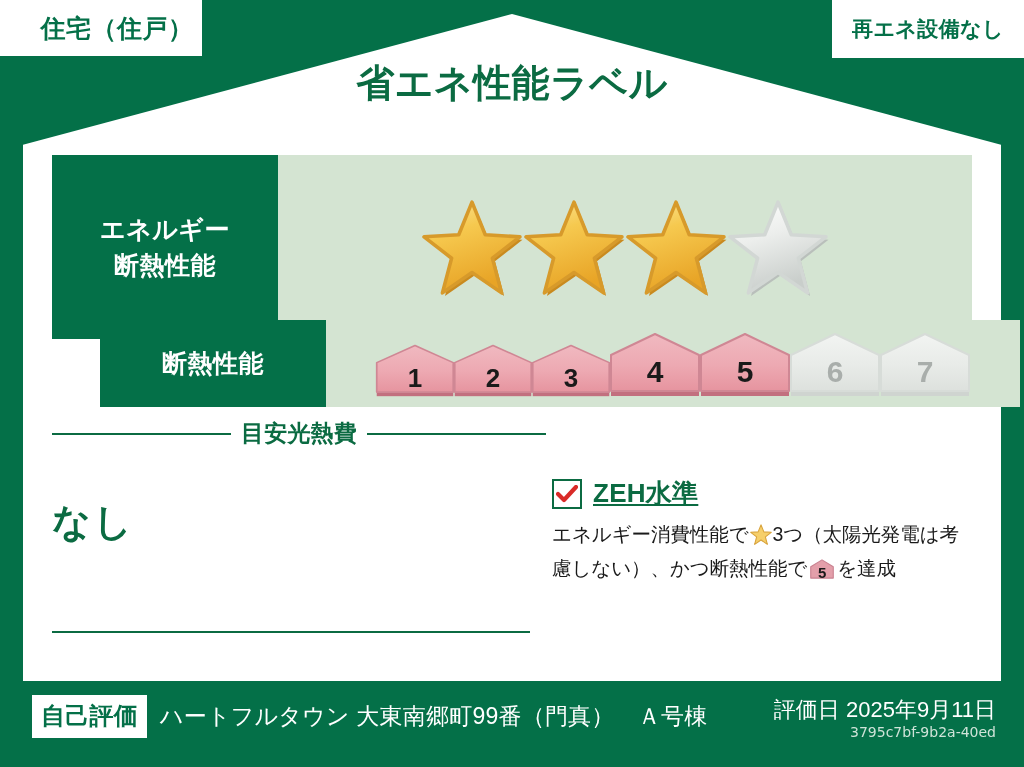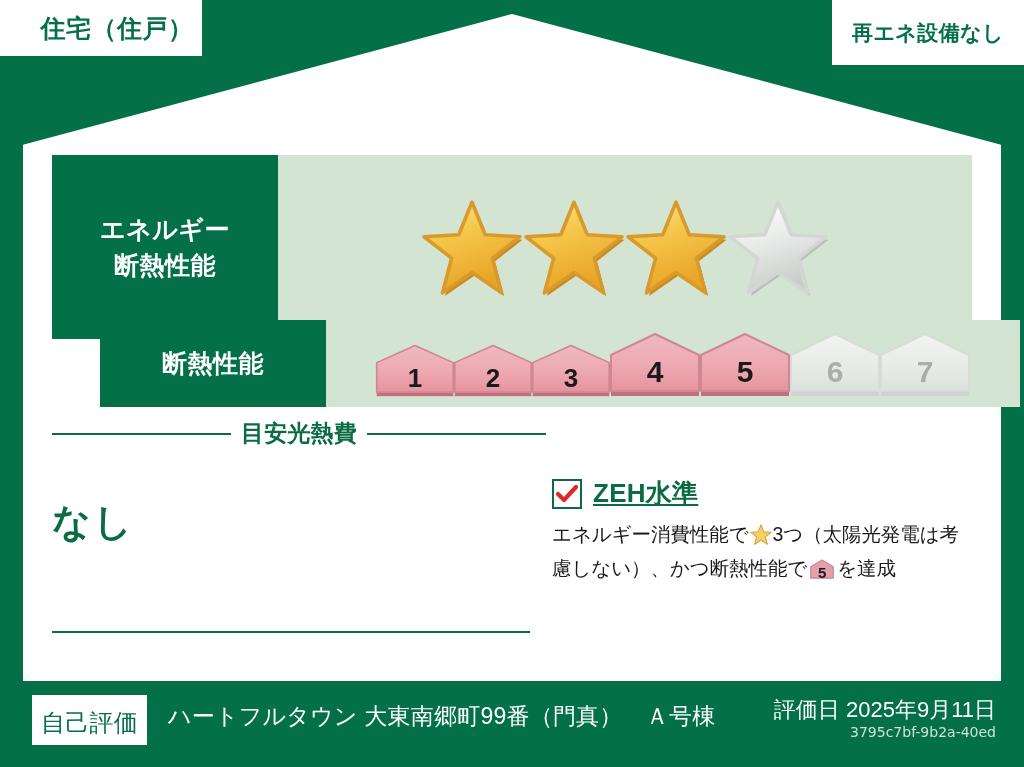--- a/index.html
+++ b/index.html
@@ -31,21 +31,21 @@
   #tag-dwelling {
     left: 0;
     width: 170px;
     height: 56px;
     font-size: 25px;
     padding-left: 32px;
   }
   #tag-renewable {
     right: 0;
     width: 192px;
-    height: 65px;
+    height: 58px;
     font-size: 21px;
   }
 
   
   .house-card {
     position: absolute;
     left: 23px;
     top: 14px;
     width: 978px;
     height: 667px;
@@ -258,28 +258,28 @@
     width: 100%;
     height: 86px;
     z-index: 15;
   }
   #badge-self-eval {
     position: absolute;
     left: 32px;
     top: 14px;
     background: #ffffff;
     color: #047048;
-    font-weight: normal;
+    font-weight: bold;
     font-size: 24px;
-    padding: 12px 9px 6px 9px;
+    padding: 5px 9px 6px 9px;
     letter-spacing: 0.01em;
   }
   #label-property-name {
     position: absolute;
-    left: 168px;
+    left: 160px;
     top: 20px;
     color: #ffffff;
     font-size: 23px;
     letter-spacing: 0.01em;
     white-space: nowrap;
   }
   #label-eval-date {
     position: absolute;
     right: 28px;
     top: 14px;
@@ -305,20 +305,21 @@
 <div class="corner-tag" id="tag-dwelling">
   <span>住宅（住戸）</span>
 </div>
 <div class="corner-tag" id="tag-renewable">
   <span>再エネ設備なし</span>
 </div>
 
 <div class="house-card"></div>
 
 <div class="title-block">
+  <div id="label-main-title">省エネ性能ラベル</div>
 </div>
 
 <div class="perf-row" id="row-energy">
   <div class="perf-label">
     <span>エネルギー</span>
     <span>断熱性能</span>
   </div>
   <div class="perf-body">
     <div class="stars-wrap" id="stars-wrap">
         <svg class="star" viewBox="0 0 100 96">

